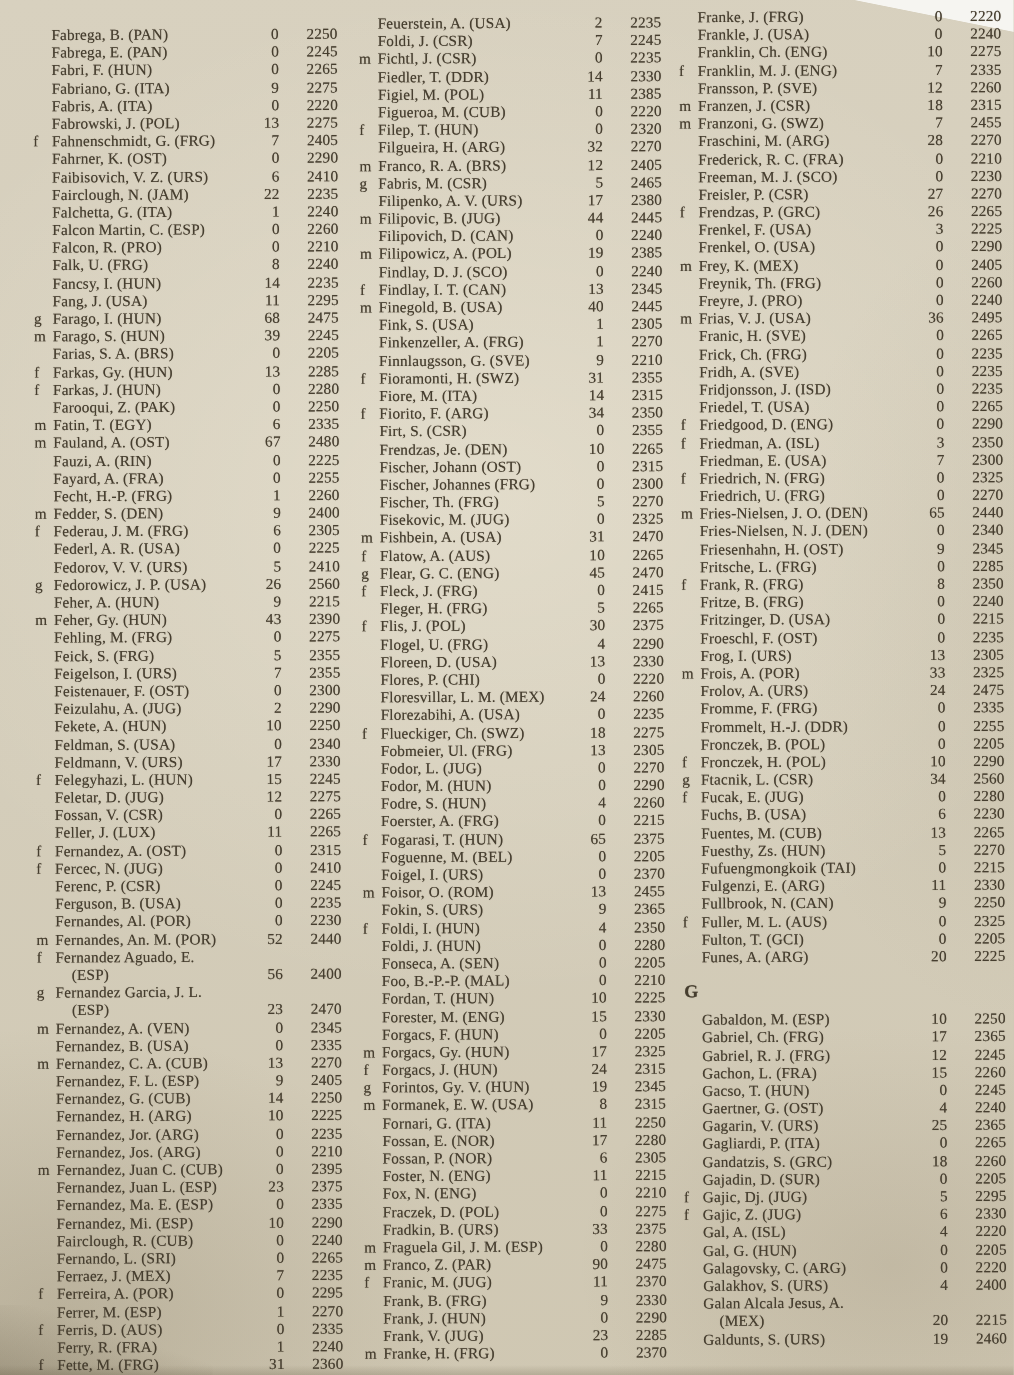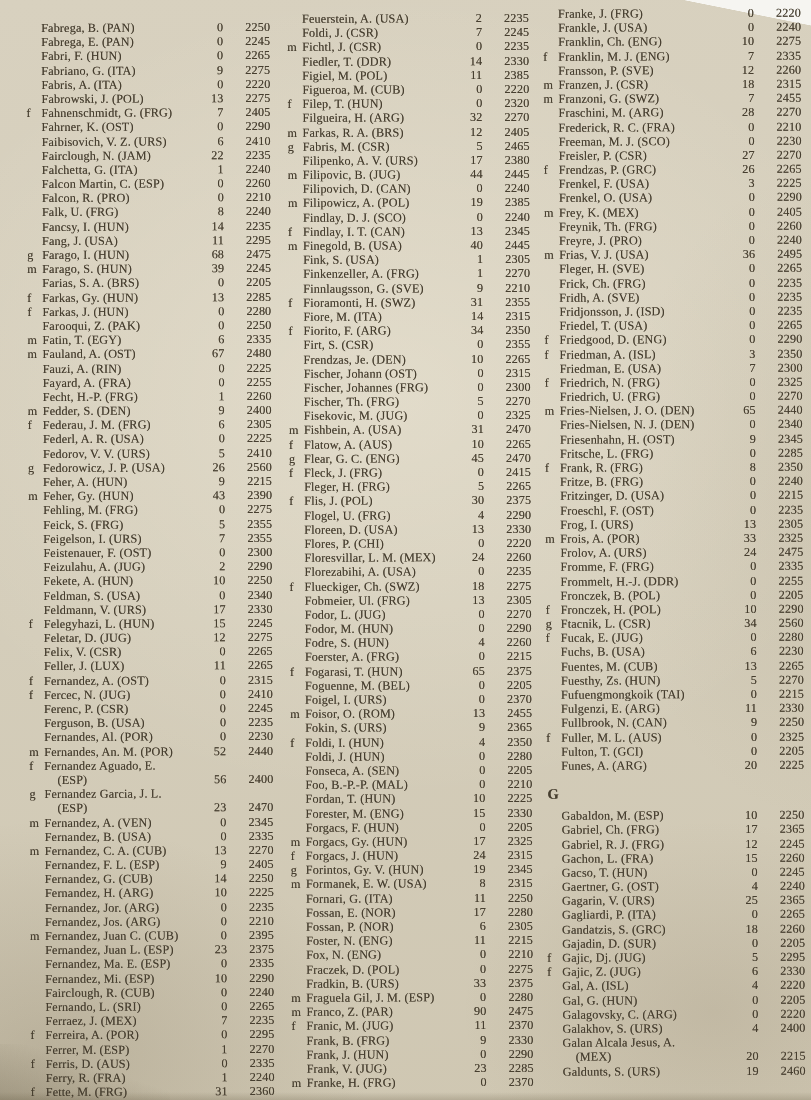--- a/index.html
+++ b/index.html
@@ -324,21 +324,21 @@
         <span class="r">2245</span>
       </div>
       <div class="row">
         <span class="pfx"></span>
         <span class="nm">Feletar, D. (JUG)</span>
         <span class="g">12</span>
         <span class="r">2275</span>
       </div>
       <div class="row">
         <span class="pfx"></span>
-        <span class="nm">Felix, V. (CSR)</span>
+        <span class="nm">Fossan, V. (CSR)</span>
         <span class="g">0</span>
         <span class="r">2265</span>
       </div>
       <div class="row">
         <span class="pfx"></span>
         <span class="nm">Feller, J. (LUX)</span>
         <span class="g">11</span>
         <span class="r">2265</span>
       </div>
       <div class="row">
@@ -562,21 +562,21 @@
         <span class="r">2320</span>
       </div>
       <div class="row">
         <span class="pfx"></span>
         <span class="nm">Filgueira, H. (ARG)</span>
         <span class="g">32</span>
         <span class="r">2270</span>
       </div>
       <div class="row">
         <span class="pfx">m</span>
-        <span class="nm">Farkas, R. A. (BRS)</span>
+        <span class="nm">Franco, R. A. (BRS)</span>
         <span class="g">12</span>
         <span class="r">2405</span>
       </div>
       <div class="row">
         <span class="pfx">g</span>
         <span class="nm">Fabris, M. (CSR)</span>
         <span class="g">5</span>
         <span class="r">2465</span>
       </div>
       <div class="row">
@@ -1080,21 +1080,21 @@
         <span class="r">2240</span>
       </div>
       <div class="row">
         <span class="pfx">m</span>
         <span class="nm">Frias, V. J. (USA)</span>
         <span class="g">36</span>
         <span class="r">2495</span>
       </div>
       <div class="row">
         <span class="pfx"></span>
-        <span class="nm">Fleger, H. (SVE)</span>
+        <span class="nm">Franic, H. (SVE)</span>
         <span class="g">0</span>
         <span class="r">2265</span>
       </div>
       <div class="row">
         <span class="pfx"></span>
         <span class="nm">Frick, Ch. (FRG)</span>
         <span class="g">0</span>
         <span class="r">2235</span>
       </div>
       <div class="row">

